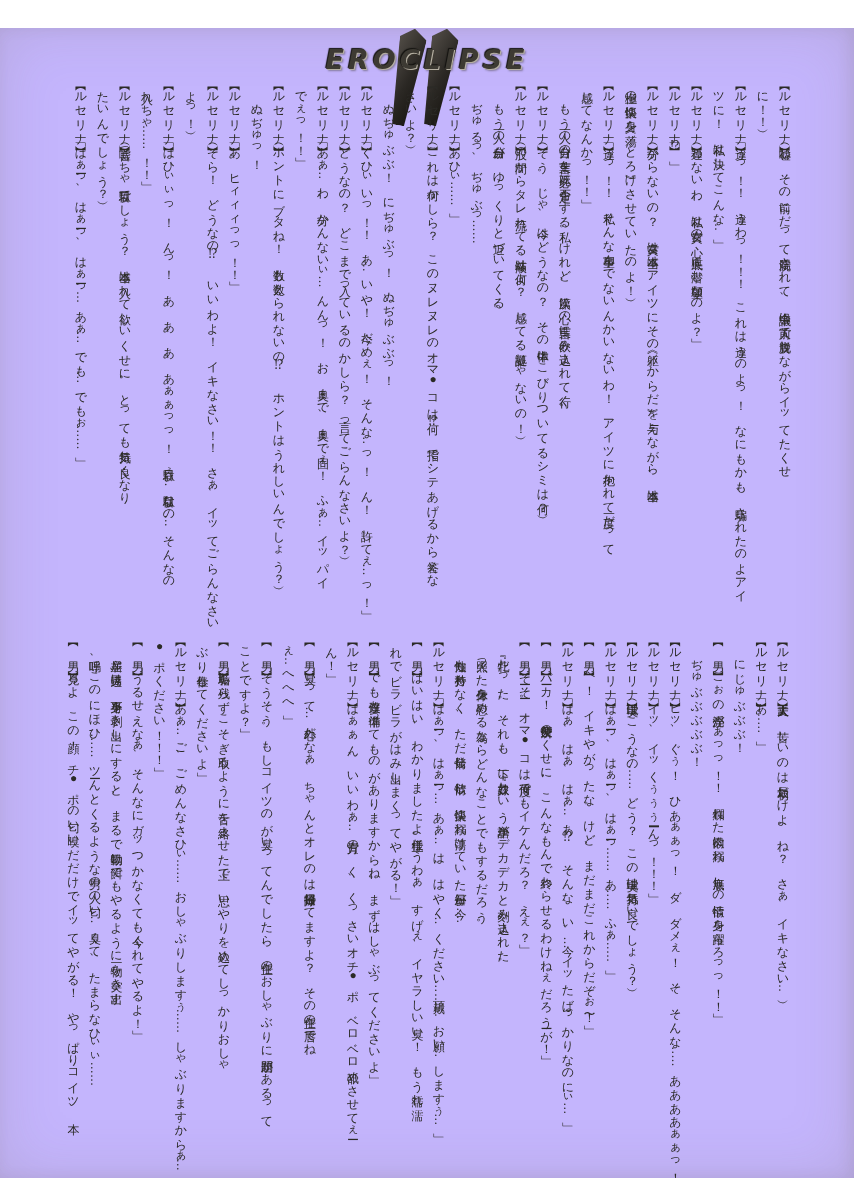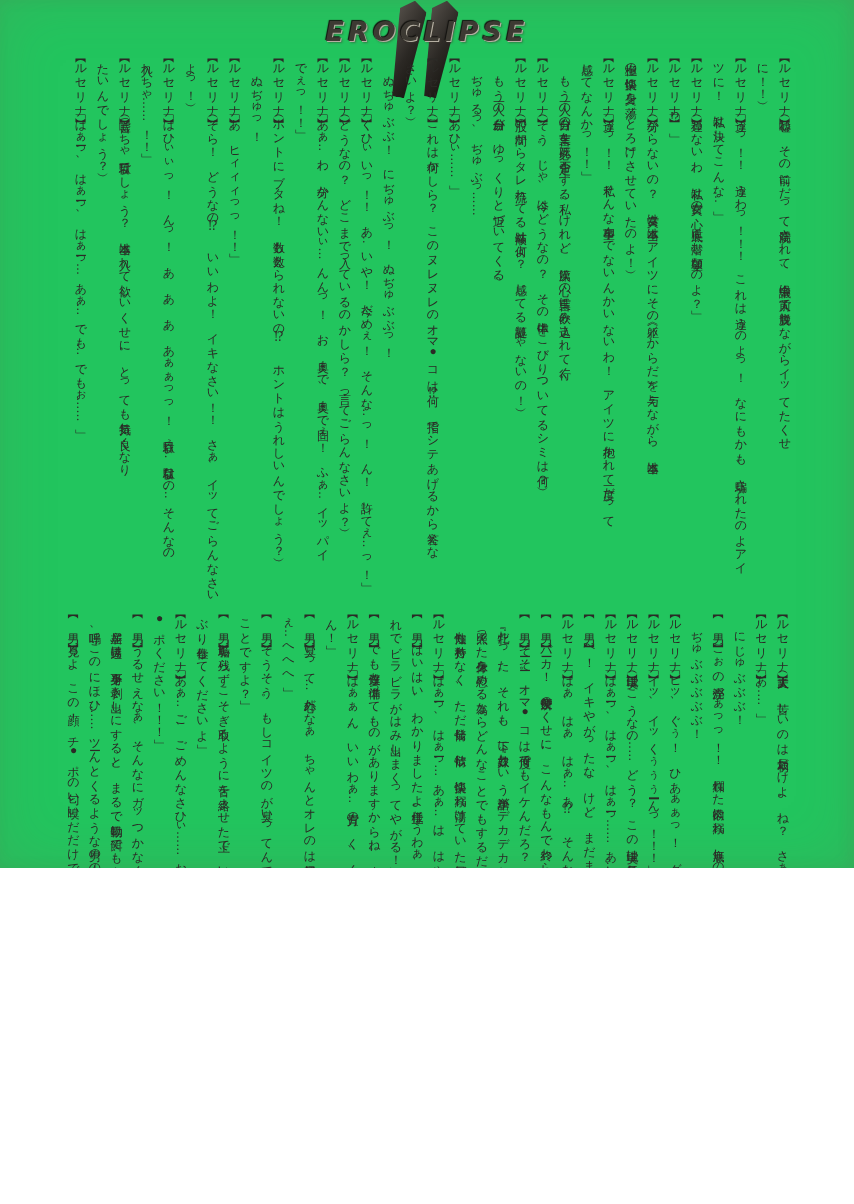--- a/index.html
+++ b/index.html
@@ -1,24 +1,25 @@
 <!DOCTYPE html>
 <html lang="ja"><head>
 <meta charset="utf-8">
 <style>
   html, body { margin: 0; padding: 0; }
   .page {
     position: relative;
     width: 854px;
-    height: 868px;
-    background: #22c55e;
+    height: 1150px;
+    background: #c4b5fd;
     box-shadow: inset 0 0 60px rgba(120,110,90,0.18), inset -4px 0 14px rgba(100,90,70,0.12);
     overflow: hidden;
     font-family: "Liberation Serif", "DejaVu Serif", serif;
     color: #2b2a26;
+    margin-top: 28px;
   }
   
   .logo {
     position: absolute;
     left: 0; right: 0; top: 0;
     height: 110px;
   }
   .blade {
     position: absolute;
     top: 0;

